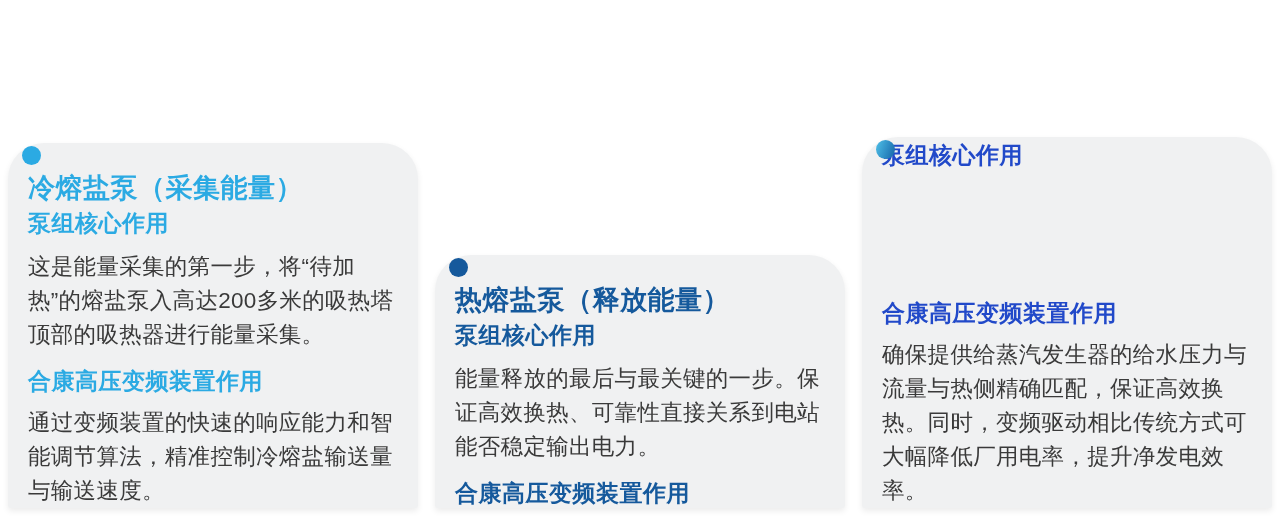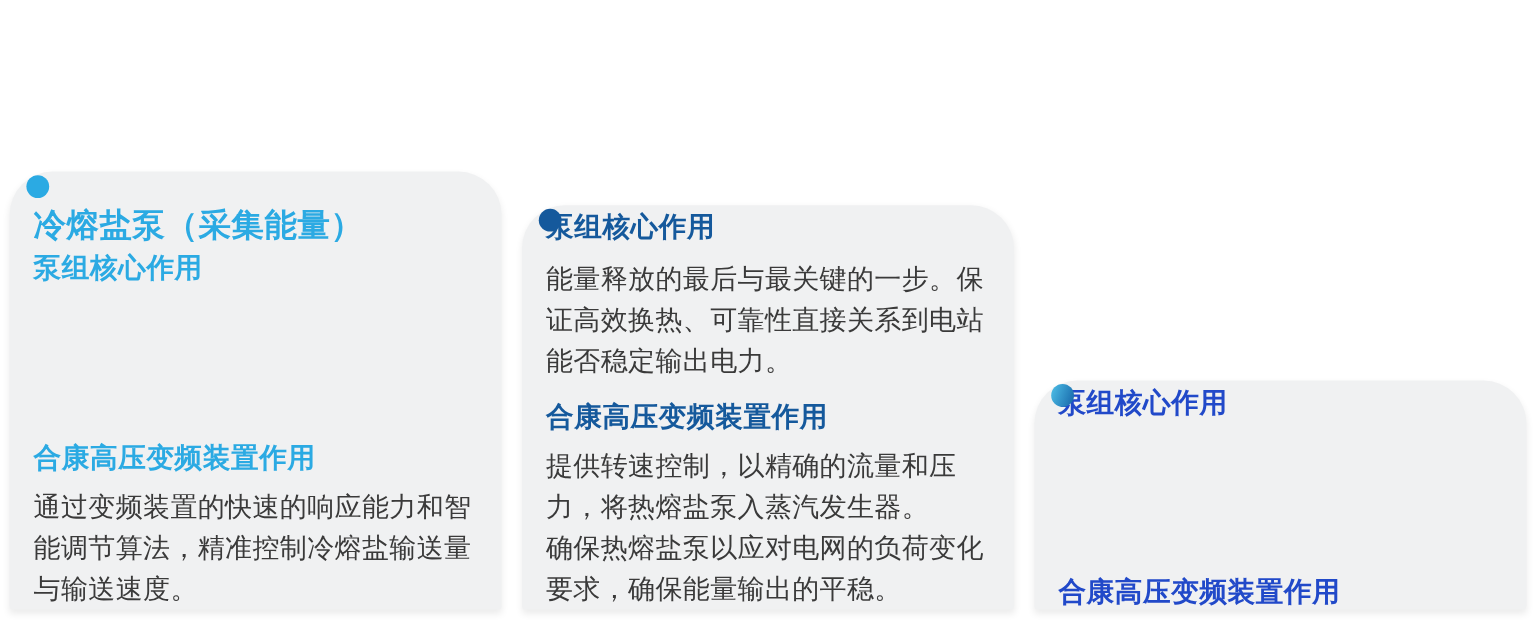--- a/index.html
+++ b/index.html
@@ -76,47 +76,48 @@
 </head>
 <body>
 
 <div class="canvas" style="--chev-light: #5bbde9; --chev-dark: #1e74ba;">
 
   <div class="card" style="--accent: #2baae3; --dot-a: #2baae3; --dot-b: #2baae3;">
     <span class="dot"></span>
     <h2 class="card-title">冷熔盐泵（采集能量）</h2>
     <div class="section-1">
       <h3 class="sec-heading">泵组核心作用</h3>
+      <p class="sec-body">这是能量采集的第一步，将“待加热”的熔盐泵入高达200多米的吸热塔顶部的吸热器进行能量采集。</p>
     </div>
     <div class="section-2">
       <h3 class="sec-heading">合康高压变频装置作用</h3>
       <p class="sec-body">通过变频装置的快速的响应能力和智能调节算法，精准控制冷熔盐输送量与输送速度。</p>
     </div>
   </div>
 
   <div class="card" style="--accent: #15599c; --dot-a: #15599c; --dot-b: #15599c;">
     <span class="dot"></span>
+    <h2 class="card-title">热熔盐泵（释放能量）</h2>
     <div class="section-1">
       <h3 class="sec-heading">泵组核心作用</h3>
       <p class="sec-body">能量释放的最后与最关键的一步。保证高效换热、可靠性直接关系到电站能否稳定输出电力。</p>
     </div>
     <div class="section-2">
       <h3 class="sec-heading">合康高压变频装置作用</h3>
-      <p class="sec-body">提供转速控制，以精确的流量和压力，将热熔盐泵入蒸汽发生器。
-确保热熔盐泵以应对电网的负荷变化要求，确保能量输出的平稳。</p>
     </div>
   </div>
 
   <div class="card" style="--accent: #2149c9; --dot-a: #4fc0e8; --dot-b: #1565a8;">
     <span class="dot"></span>
     <div class="section-1">
       <h3 class="sec-heading">泵组核心作用</h3>
     </div>
     <div class="section-2">
       <h3 class="sec-heading">合康高压变频装置作用</h3>
+      <p class="sec-body">确保提供给蒸汽发生器的给水压力与流量与热侧精确匹配，保证高效换热。同时，变频驱动相比传统方式可大幅降低厂用电率，提升净发电效率。</p>
     </div>
   </div>
 
 </div>
 
 <svg class="flow-arrow a1" viewBox="0 0 96 74">
   <polygon class="chev chev-light" points="2,2 22,2 51,37 22,72 2,72 31,37"></polygon>
   <polygon class="chev chev-dark" points="45,2 65,2 94,37 65,72 45,72 74,37"></polygon>
 </svg>
 <svg class="flow-arrow a2" viewBox="0 0 96 74">

